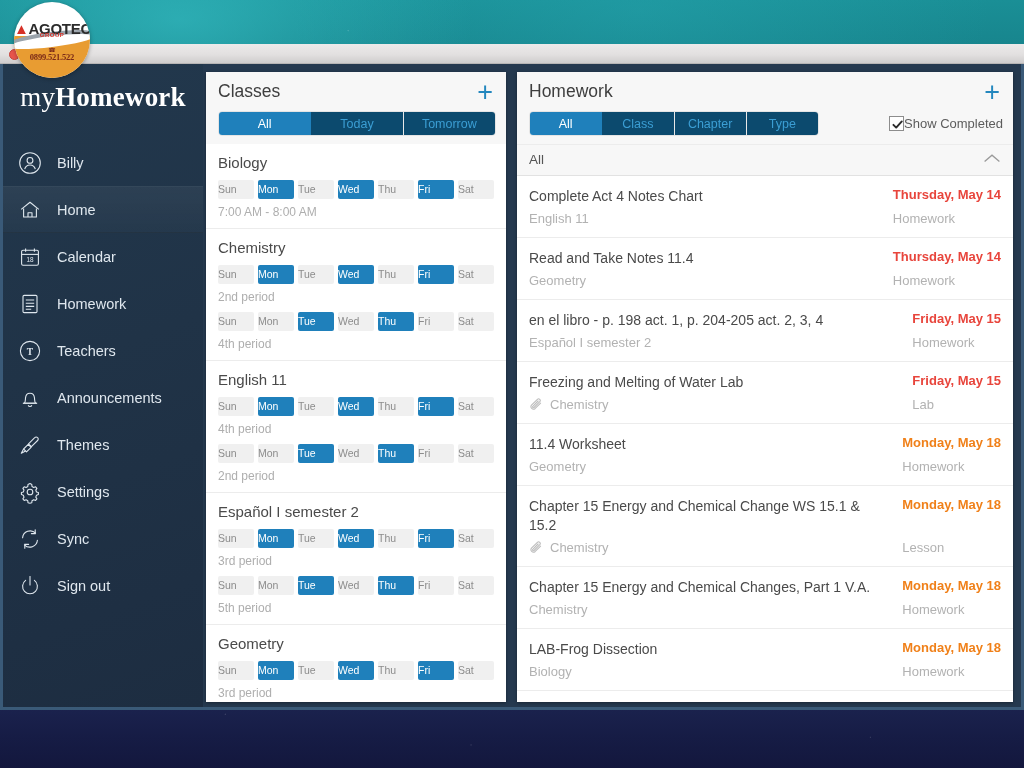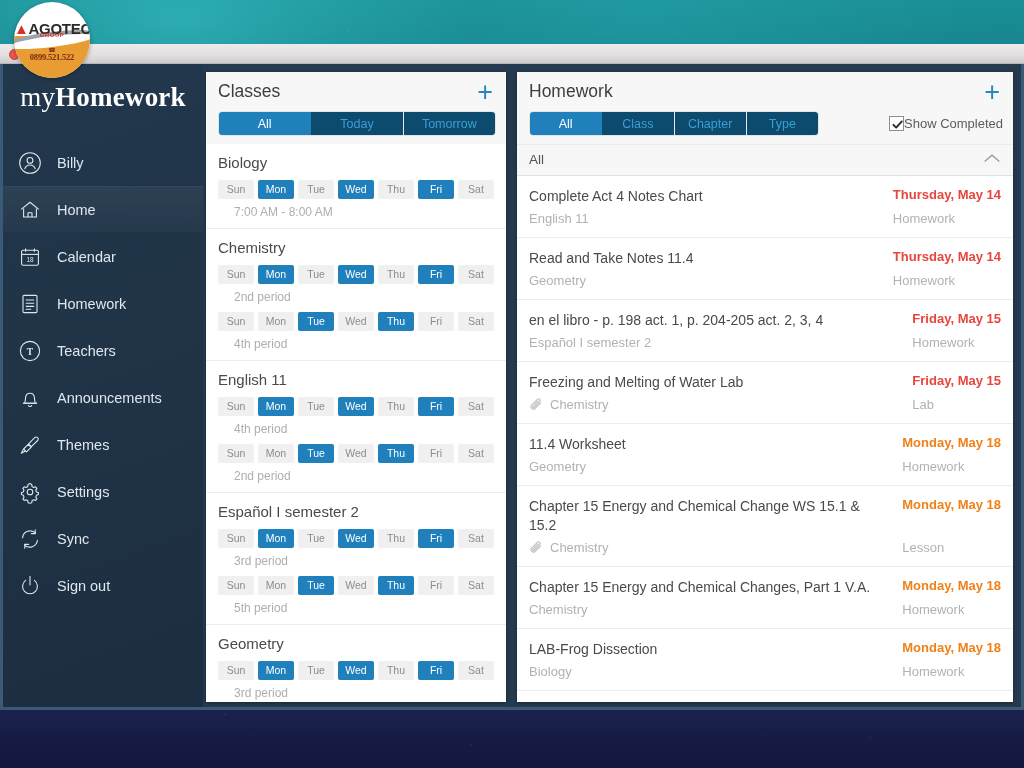--- a/index.html
+++ b/index.html
@@ -175,30 +175,29 @@
 
   
   .class-block {
     padding: 10px 12px 9px 12px;
     border-bottom: 1px solid #ececec;
   }
   .class-name { font-size: 15px; color: #4a4a4a; margin-bottom: 9px; }
   .days { display: flex; gap: 4px; }
   .day {
     flex: 1;
-    text-align: center;
     font-size: 10.5px;
     padding: 3px 0 4px 0;
     background: #f0f0f0;
     color: #8c8c8c;
     border-radius: 2px;
     cursor: pointer;
   }
   .day.on { background: #1f80bb; color: #fff; }
-  .period { font-size: 12px; color: #aeaeae; margin: 6px 0 8px 16px; }
+  .period { font-size: 12px; color: #aeaeae; margin: 6px 0 8px 0; }
   .period.last { margin-bottom: 0; }
 
   
   .hw-group-head {
     display: flex; align-items: center; justify-content: space-between;
     padding: 7px 12px 8px 12px;
     background: #f7f7f7;
     border-top: 1px solid #ececec;
     border-bottom: 1px solid #e2e2e2;
     font-size: 13.5px; color: #555;

